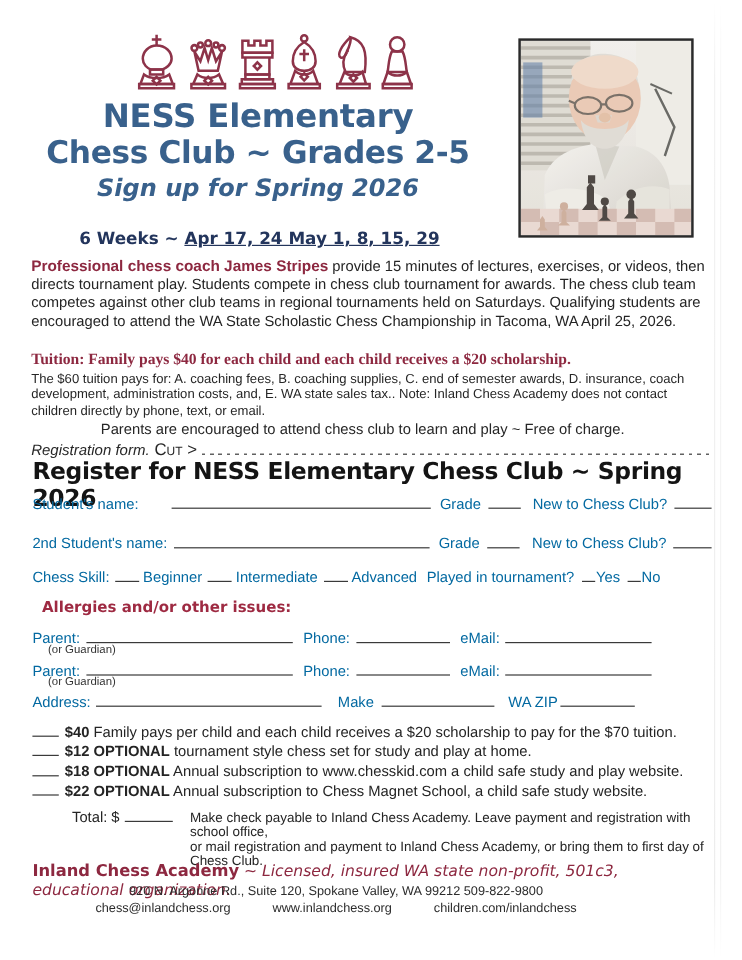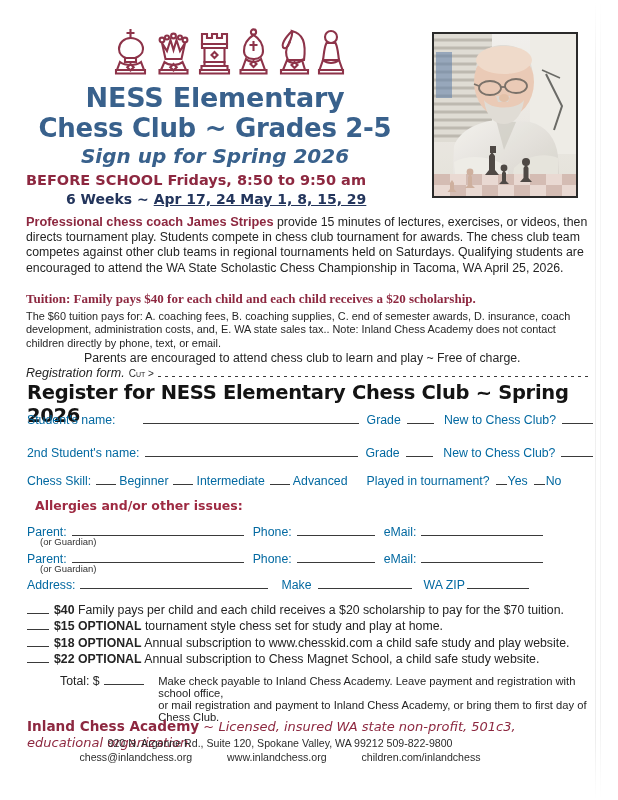--- a/index.html
+++ b/index.html
@@ -95,21 +95,21 @@
   }
   .tuition-free {
     position:absolute; left:84px; top:351px;
     font-size:12.3px; color:#262626;
   }
   .regform {
     position:absolute; left:26px; top:366px;
     font-size:12.5px; font-style:italic; color:#262626;
     display:flex; align-items:baseline; gap:4px; width:566px;
   }
-  .regform .cut { font-size:10px; font-variant:small-caps; font-style:normal; }
+  .regform .cut { font-size:14px; font-variant:small-caps; font-style:normal; }
   .cutline {
     flex:1; height:1px; margin-bottom:3px;
     background:repeating-linear-gradient(to right,#3a3a3a 0 3px, transparent 3px 7px);
   }
 
   
   .reg-head {
     position:absolute; left:27px; top:381px;
     font-size:19.5px; font-weight:bold; color:#141414;
     font-family:"DejaVu Sans", sans-serif; letter-spacing:-0.3px;
@@ -349,21 +349,20 @@
         </g>
         <g fill="#c9a894">
           <path d="M36 140 l2 3 v8 l3 3 h-10 l3 -3 v-8 Z"></path>
           <circle cx="36" cy="138" r="3.4"></circle>
           <path d="M18 146 l2 3 v6 l2.5 3 h-9 l2.5 -3 v-6 Z"></path>
         </g>
         <rect x="0" y="0" width="142" height="162" fill="#ffffff" opacity="0.10"></rect>
       </svg>
     </div>
 
-    <div class="schedule-1">BEFORE SCHOOL Fridays, 8:50 to 9:50 am</div>
     <div class="schedule-2">
       <span>6 Weeks ~ </span><span class="u">Apr 17, 24   May 1, 8, 15, 29</span>
     </div>
   </div>
 
   <div class="intro">
     <b>Professional chess coach James Stripes</b><span> provide 15 minutes of lectures, exercises, or videos, then directs tournament play. Students compete in chess club tournament for awards. The chess club team competes against other club teams in regional tournaments held on Saturdays. Qualifying students are encouraged to attend the WA State Scholastic Chess Championship in Tacoma, WA  April 25, 2026.</span>
   </div>
 
   <div class="tuition-head">Tuition: Family pays $40 for each child and each child receives a $20 scholarship.</div>
@@ -397,21 +396,21 @@
   </div>
 
   <div class="frow row-skill">
     <span class="lbl">Chess Skill:</span>
     <span class="skill-blank"></span>
     <span class="lbl">Beginner</span>
     <span class="skill-blank"></span>
     <span class="lbl">Intermediate</span>
     <span class="skill-blank"></span>
     <span class="lbl">Advanced</span>
-    <span class="lbl" style="margin-left:19px;">Played in tournament?</span>
+    <span class="lbl" style="margin-left:8px;">Played in tournament?</span>
     <span class="skill-blank-sm"></span>
     <span class="lbl">Yes</span>
     <span class="skill-blank-sm"></span>
     <span class="lbl">No</span>
   </div>
 
   <div class="allergies">
     <span class="lbl">Allergies and/or other issues:</span>
     <span class="redline"></span>
   </div>
@@ -443,21 +442,21 @@
     <span class="ln" style="width:94px; margin-left:6px;"></span>
     <span class="lbl" style="margin-left:12px;">WA  ZIP</span>
     <span class="ln" style="width:62px; margin-left:2px;"></span>
   </div>
 
   <div class="fees">
     <div class="fee">
       <span class="chk"></span><b>$40</b><span> Family pays per child and each child receives a $20 scholarship to pay for the $70 tuition.</span>
     </div>
     <div class="fee">
-      <span class="chk"></span><b>$15</b>&nbsp;<b>OPTIONAL</b><span> tournament style chess set for study and play at home.</span>
+      <span class="chk"></span><b>$12</b>&nbsp;<b>OPTIONAL</b><span> tournament style chess set for study and play at home.</span>
     </div>
     <div class="fee">
       <span class="chk"></span><b>$18</b>&nbsp;<b>OPTIONAL</b><span> Annual subscription to www.chesskid.com a child safe study and play website.</span>
     </div>
     <div class="fee">
       <span class="chk"></span><b>$22</b>&nbsp;<b>OPTIONAL</b><span> Annual subscription to Chess Magnet School, a child safe study website.</span>
     </div>
   </div>
 
   <div class="total">

